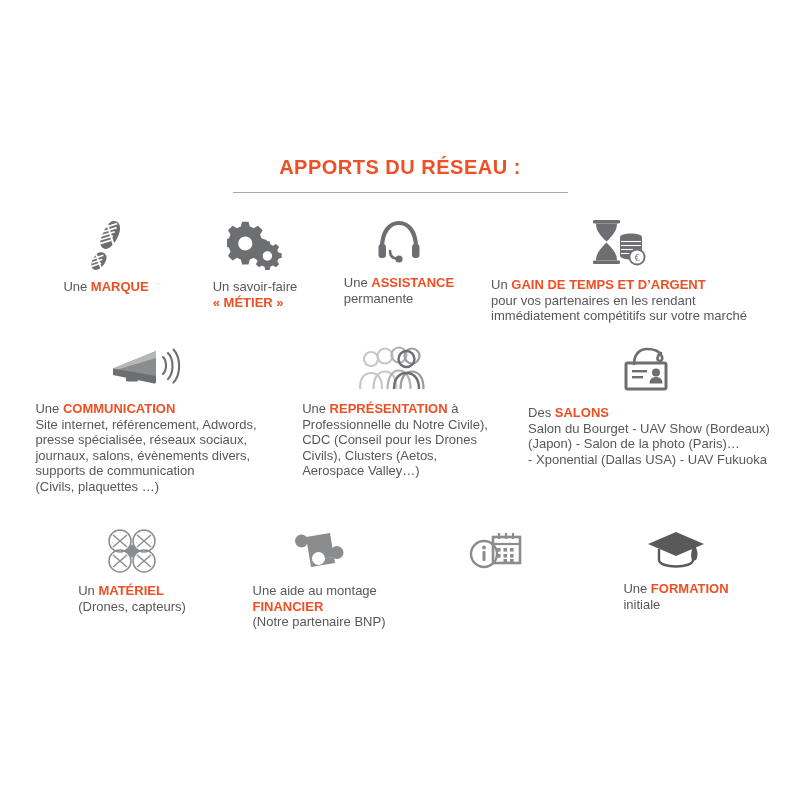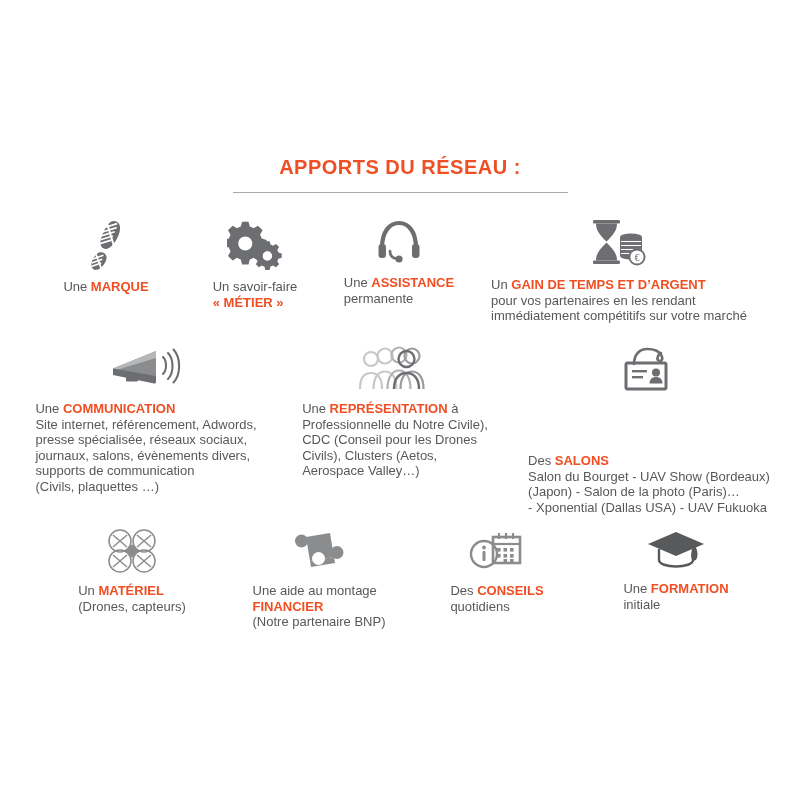--- a/index.html
+++ b/index.html
@@ -82,21 +82,21 @@
   
   #row1 { left: 0; top: 218px; width: 800px; }
   #row1 .cell:nth-child(1) { width: 150px; }
   #row1 .cell:nth-child(2) { width: 148px; }
   #row1 .cell:nth-child(3) { width: 140px; }
   #row1 .cell:nth-child(4) { width: 300px; }
 
   #row2 { left: 0; top: 346px; width: 800px; }
   #row2 .cell:nth-child(1) { width: 290px; }
   #row2 .cell:nth-child(2) { width: 208px; }
-  #row2 .cell:nth-child(3) { width: 300px; gap: 48px; }
+  #row2 .cell:nth-child(3) { width: 300px; }
 
   #row3 { left: 5px; top: 528px; width: 800px; }
   #row3 .cell:nth-child(1) { width: 186px; }
   #row3 .cell:nth-child(2) { width: 188px; }
   #row3 .cell:nth-child(3) { width: 168px; }
   #row3 .cell:nth-child(4) { width: 190px; }
 
   .ic { display: block; }
 </style>
 </head>
@@ -360,24 +360,20 @@
             <rect x="35.5" y="20" width="3.6" height="3.6"></rect>
             <rect x="42" y="20" width="3.6" height="3.6"></rect>
             <rect x="29" y="26" width="3.6" height="3.6"></rect>
             <rect x="35.5" y="26" width="3.6" height="3.6"></rect>
             <rect x="42" y="26" width="3.6" height="3.6"></rect>
             <rect x="35.5" y="31" width="3.6" height="3"></rect>
             <rect x="42" y="31" width="3.6" height="3"></rect>
           </g>
         </svg>
       </div>
-      <div class="caption">
-          <span class="cap-line"><span>Des </span><span class="o">CONSEILS</span></span>
-          <span class="cap-line"><span>quotidiens</span></span>
-        </div>
     </div>
 
     <div class="cell">
       <div class="icon-wrap">
         <svg class="ic" width="58" height="44" viewBox="0 0 58 44" aria-hidden="true">
           <g fill="#58595b">
             <path d="M29 4 L57 16 L29 28 L1 16 Z"></path>
           </g>
           <g fill="none" stroke="#58595b" stroke-width="2.4">
             <path d="M12 21 L12 32 C12 36 20 38.5 29 38.5 C38 38.5 46 36 46 32 L46 21"></path>

